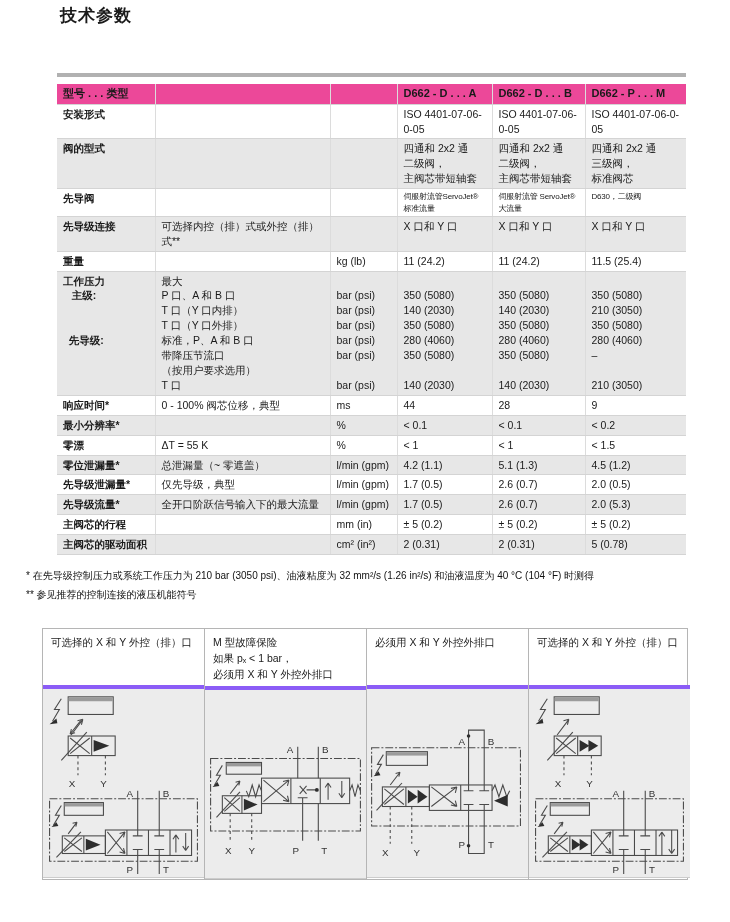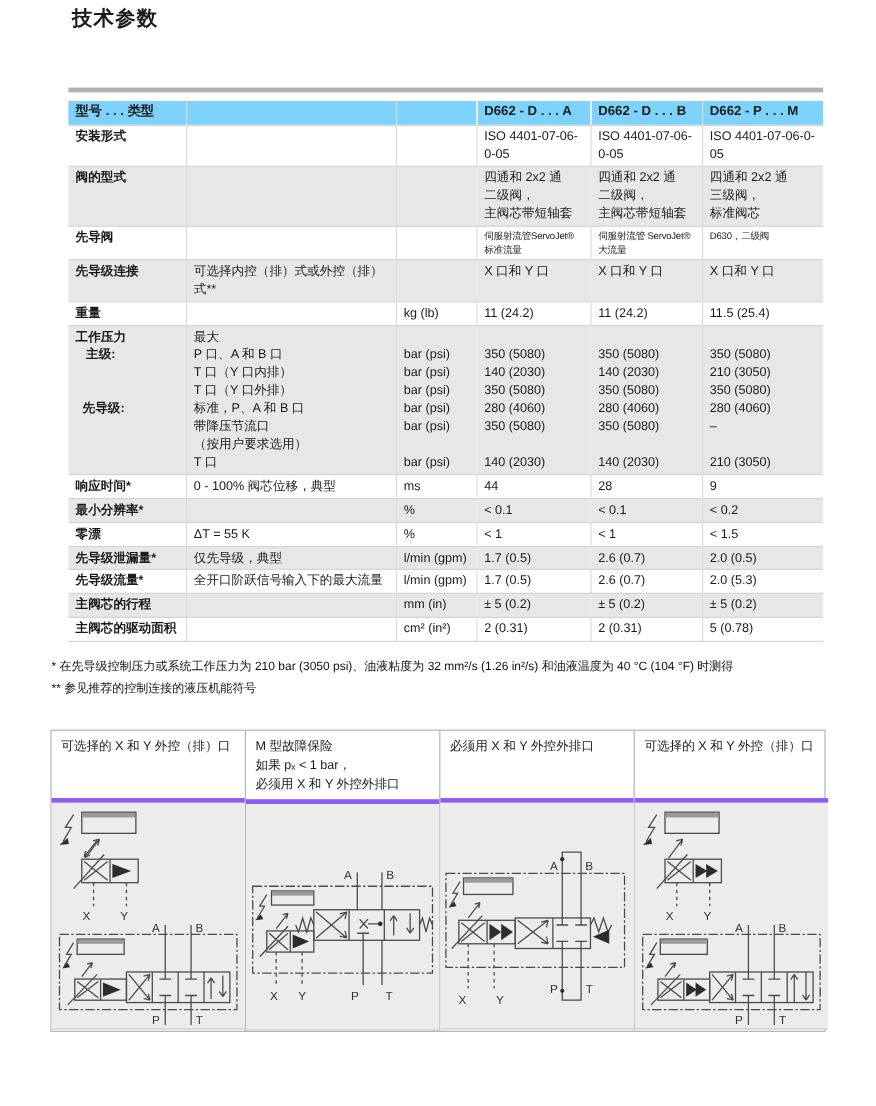--- a/index.html
+++ b/index.html
@@ -13,26 +13,26 @@
   }
   .table-wrap{margin:46px 0 0 57px;width:629px;}
   .top-bar{height:4px;background:#b1b1b1;margin-bottom:7px;}
   table.spec{border-collapse:collapse;width:629px;font-size:10.5px;table-layout:fixed;}
   table.spec td{
     padding:2px 6px;vertical-align:top;white-space:pre-line;line-height:1.42;
     border-bottom:1px solid #d4d4d4;border-right:1px solid #dcdcdc;
     overflow:hidden;
   }
   table.spec td:last-child{border-right:none;}
-  thead tr{background:#7dd3fc;}
+  thead tr{background:#ec4899;}
   thead td{font-weight:bold;font-size:11px;}
   tbody tr:nth-child(even){background:#e7e7e7;}
   td.c-label{font-weight:bold;}
   tr.small-vals td.c-val{font-size:8px;letter-spacing:-0.2px;}
-  .footnotes{margin:12px 0 0 43px;font-size:10px;line-height:1.85;color:#111;}
+  .footnotes{margin:12px 0 0 26px;font-size:10px;line-height:1.85;color:#111;}
   
   .diagram-section{
     margin:24px 0 0 42px;width:646px;display:grid;
     grid-template-columns:1fr 1fr 1fr 1fr;border:1px solid #b5b5b5;box-sizing:border-box;
     background:#fff;
   }
   .panel{border-right:1px solid #b5b5b5;display:flex;flex-direction:column;}
   .panel:last-child{border-right:none;}
   .panel-header{
     padding:6px 8px 4px 8px;font-size:10.5px;line-height:1.5;white-space:pre-line;
@@ -183,20 +183,28 @@
           <td class="c-val">&lt; 0.1</td>
           <td class="c-val">&lt; 0.2</td>
         </tr>
         <tr>
           <td class="c-label">零漂</td>
           <td class="c-desc">ΔT = 55 K</td>
           <td class="c-unit">%</td>
           <td class="c-val">&lt; 1</td>
           <td class="c-val">&lt; 1</td>
           <td class="c-val">&lt; 1.5</td>
+        </tr>
+        <tr>
+          <td class="c-label">零位泄漏量*</td>
+          <td class="c-desc">总泄漏量（~ 零遮盖）</td>
+          <td class="c-unit">l/min (gpm)</td>
+          <td class="c-val">4.2 (1.1)</td>
+          <td class="c-val">5.1 (1.3)</td>
+          <td class="c-val">4.5 (1.2)</td>
         </tr>
         <tr>
           <td class="c-label">先导级泄漏量*</td>
           <td class="c-desc">仅先导级，典型</td>
           <td class="c-unit">l/min (gpm)</td>
           <td class="c-val">1.7 (0.5)</td>
           <td class="c-val">2.6 (0.7)</td>
           <td class="c-val">2.0 (0.5)</td>
         </tr>
         <tr>

